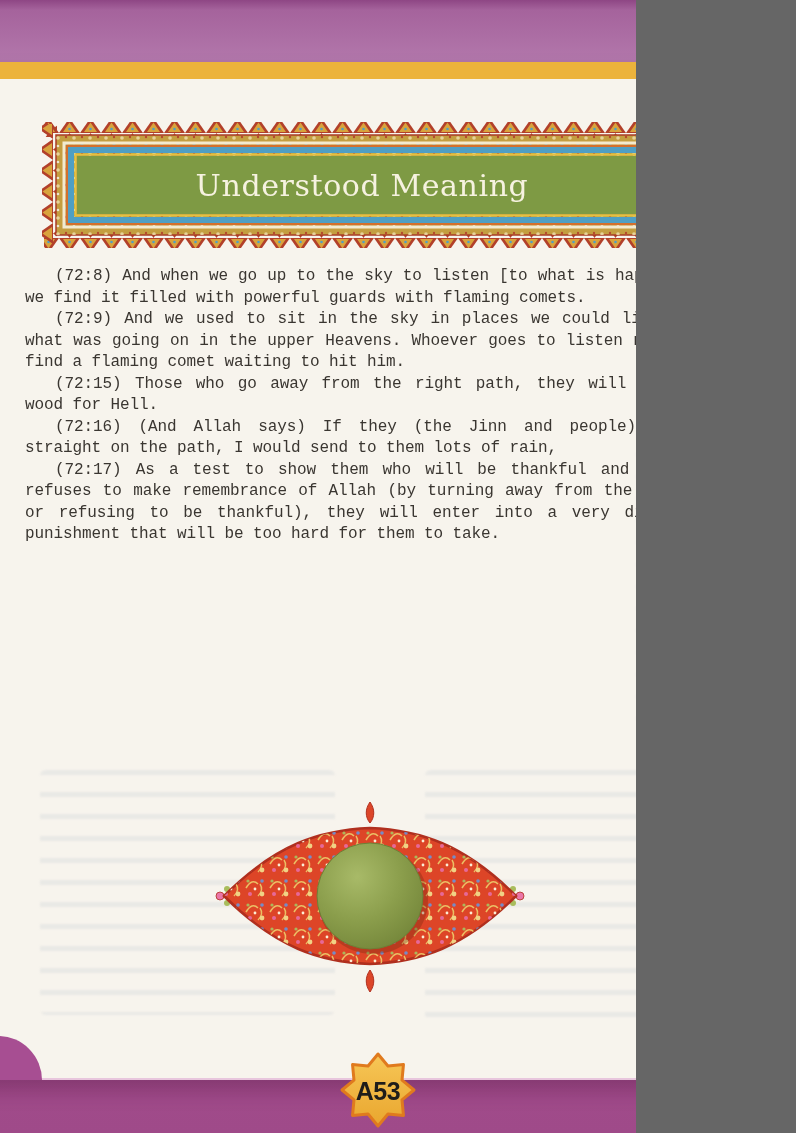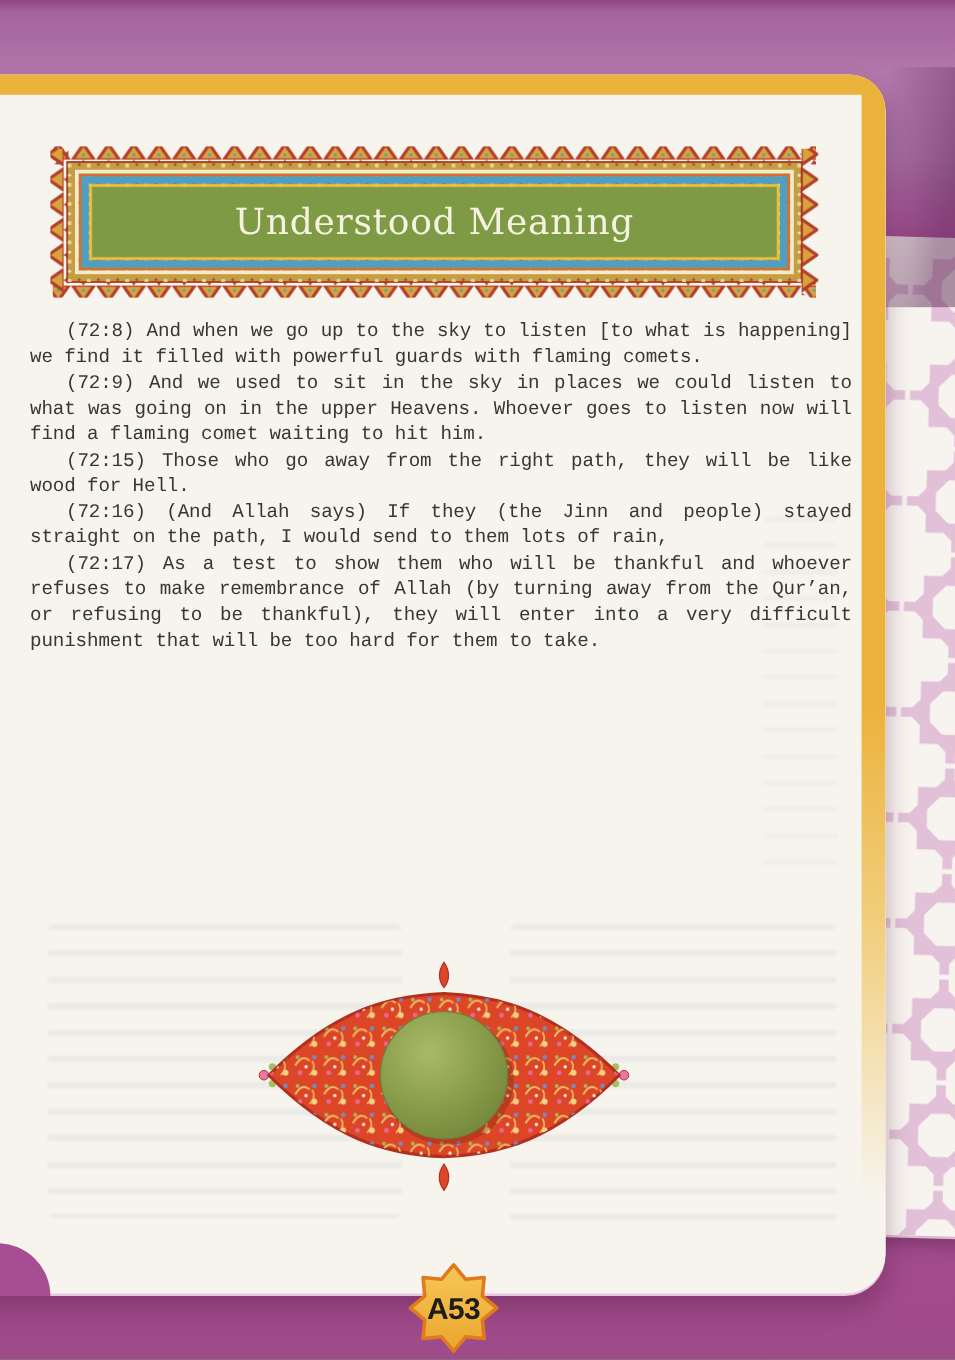--- a/index.html
+++ b/index.html
@@ -1,17 +1,17 @@
 <!DOCTYPE html>
 <html><head>
 <meta charset="utf-8">
 <style>
   html,body { margin:0; padding:0; background:#666; }
   .stage {
-    position:relative; width:796px; height:1133px; overflow:hidden;
+    position:relative; width:636px; height:1133px; overflow:hidden;
     font-family:"DejaVu Serif", serif;
     background:linear-gradient(180deg,
       #8e4684 0px, #a5639c 10px, #b277ab 60px, #b379ad 130px,
       #b0589f 200px, #ab4f97 330px, #a84e93 700px, #a34c8d 1000px, #9f4a89 1133px);
   }
   .bg-shade {
     position:absolute; left:698px; top:56px; width:98px; height:200px; z-index:3;
     background:linear-gradient(105deg, rgba(0,0,0,0) 28%, rgba(86,32,76,0.48) 82%);
     pointer-events:none;
   }

